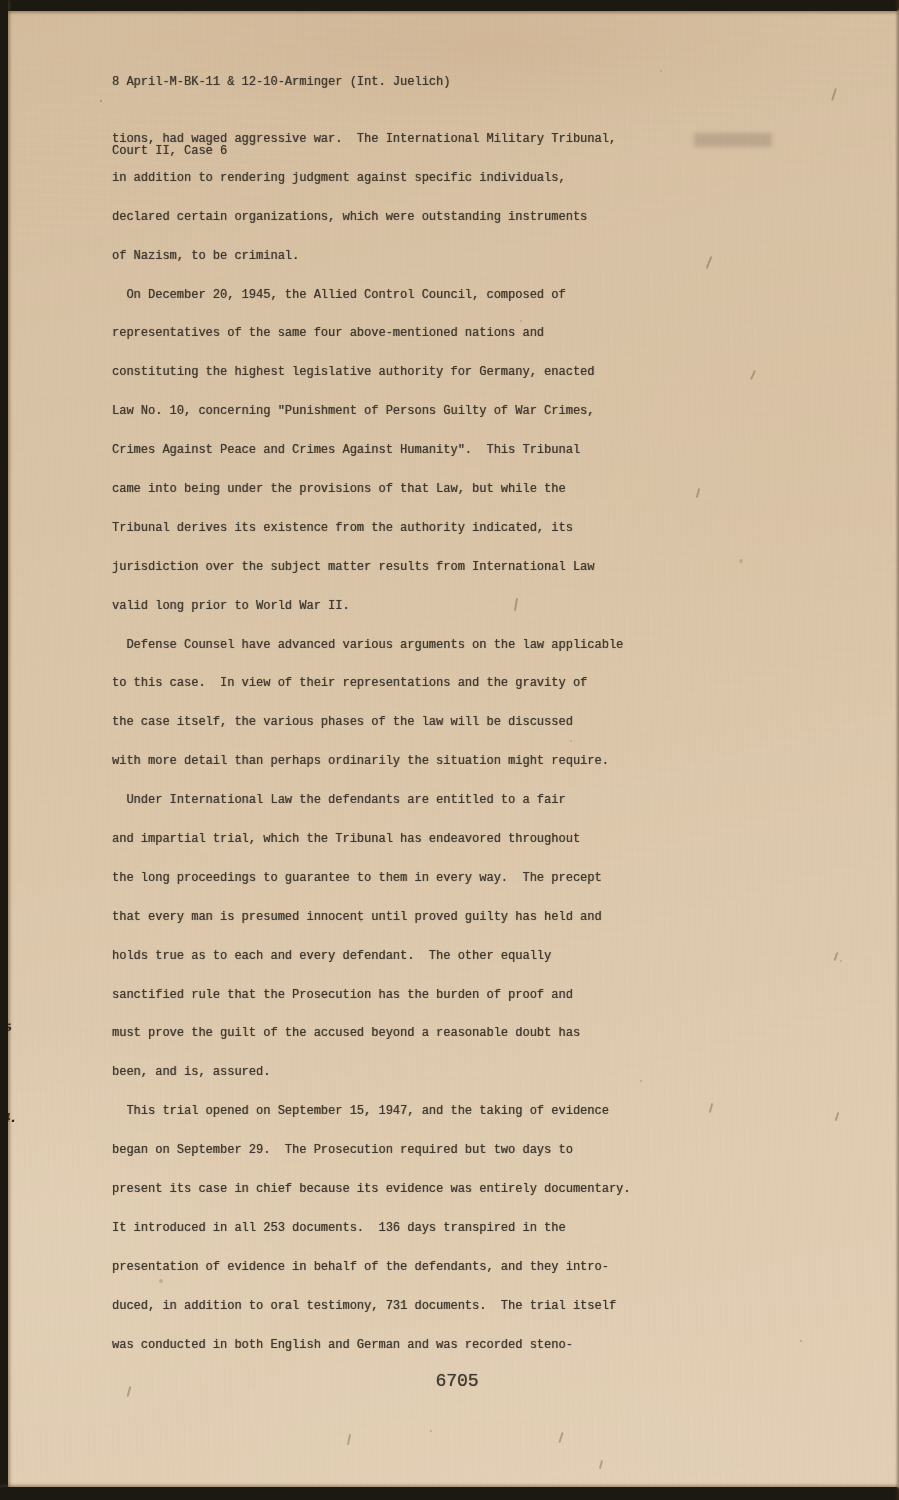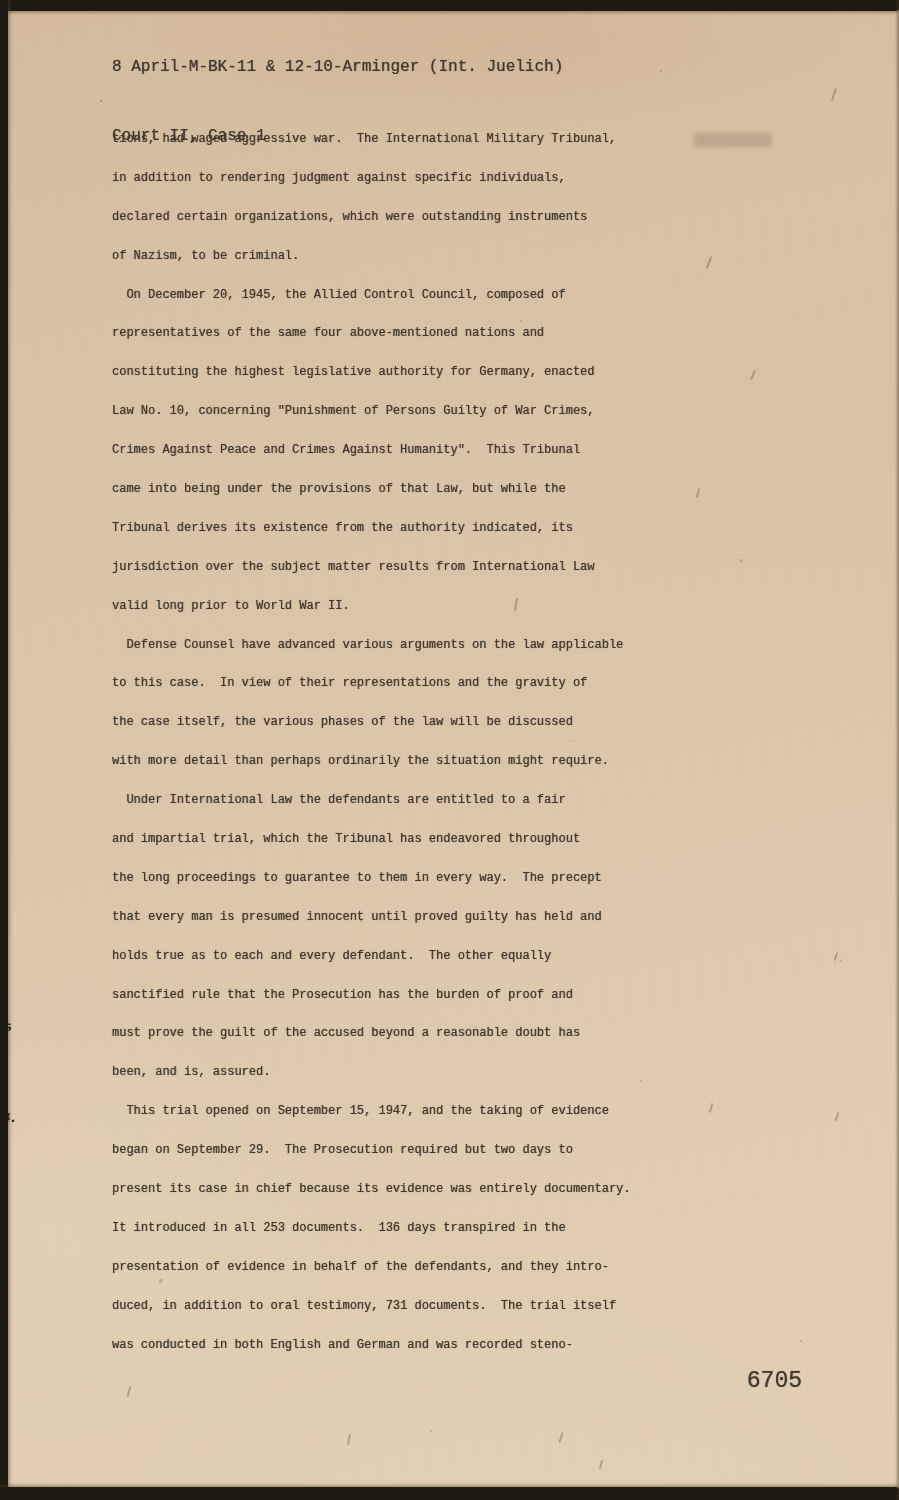--- a/index.html
+++ b/index.html
@@ -25,31 +25,31 @@
   .edge{position:absolute;background:#1b1911;}
   .edge.top{top:0;left:0;right:0;height:11px;border-radius:0 0 3px 3px;box-shadow:0 2px 3px rgba(95,72,46,0.45);}
   .edge.left{top:0;left:0;bottom:0;width:8px;box-shadow:2px 0 3px rgba(95,72,46,0.45);}
   .edge.bottom{bottom:0;left:0;right:0;height:13px;border-radius:3px 3px 0 0;box-shadow:0 -2px 3px rgba(95,72,46,0.45);}
   .edge.right{top:0;right:0;bottom:0;width:4px;background:linear-gradient(90deg,rgba(110,84,55,0) 0%,rgba(74,56,36,0.5) 100%);}
   .ink{
     color:#3f392f;
     text-shadow:0 0 1px rgba(63,55,44,0.55),0.6px 0.4px 0 rgba(63,55,44,0.28);
   }
   .header{
-    position:absolute;left:112px;top:10px;
-    font-size:16px;line-height:23px;white-space:pre;
+    position:absolute;left:112px;top:25px;
+    font-size:12px;line-height:23px;white-space:pre;
   }
   .docbody{
     position:absolute;left:112px;top:120px;width:730px;
     font-size:12px;line-height:38.9px;white-space:pre;
   }
   .docbody .line{height:38.9px;}
   .pagenum{
-    position:absolute;left:112px;top:1362px;width:690px;text-align:right;
-    font-size:23px;line-height:39px;white-space:pre;
+    position:absolute;left:112px;top:1362px;width:690px;text-align:center;
+    font-size:18px;line-height:39px;white-space:pre;
   }
   .smudge{position:absolute;left:694px;top:133px;width:78px;height:14px;background:rgba(62,50,38,0.18);filter:blur(2px);}
   .margin-mark{position:absolute;font:italic 700 13px "DejaVu Sans",sans-serif;color:#2e2a22;}
   .margin-mark.m1{left:4px;top:1019px;transform:rotate(-12deg);}
   .margin-mark.m2{left:2px;top:1110px;}
   .scratch{position:absolute;width:2px;height:13px;background:rgba(85,68,50,0.35);border-radius:1px;}
   .scratch.s1{left:833px;top:88px;transform:rotate(18deg);}
   .scratch.s2{left:708px;top:256px;transform:rotate(22deg);}
   .scratch.s3{left:752px;top:370px;transform:rotate(25deg);height:10px;}
   .scratch.s4{left:697px;top:488px;transform:rotate(15deg);height:10px;}
@@ -74,21 +74,21 @@
   }
 </style>
 </head>
 <body>
 
 <div class="page">
   <div class="texture"></div>
 
   <div class="header ink">
     <div>8 April-M-BK-11 &amp; 12-10-Arminger (Int. Juelich)</div>
-    <div>Court II, Case 1</div>
+    <div>Court II, Case 6</div>
   </div>
 
   <div class="docbody ink"><div class="line">tions, had waged aggressive war.  The International Military Tribunal,</div><div class="line">in addition to rendering judgment against specific individuals,</div><div class="line">declared certain organizations, which were outstanding instruments</div><div class="line">of Nazism, to be criminal.</div><div class="line">  On December 20, 1945, the Allied Control Council, composed of</div><div class="line">representatives of the same four above-mentioned nations and</div><div class="line">constituting the highest legislative authority for Germany, enacted</div><div class="line">Law No. 10, concerning "Punishment of Persons Guilty of War Crimes,</div><div class="line">Crimes Against Peace and Crimes Against Humanity".  This Tribunal</div><div class="line">came into being under the provisions of that Law, but while the</div><div class="line">Tribunal derives its existence from the authority indicated, its</div><div class="line">jurisdiction over the subject matter results from International Law</div><div class="line">valid long prior to World War II.</div><div class="line">  Defense Counsel have advanced various arguments on the law applicable</div><div class="line">to this case.  In view of their representations and the gravity of</div><div class="line">the case itself, the various phases of the law will be discussed</div><div class="line">with more detail than perhaps ordinarily the situation might require.</div><div class="line">  Under International Law the defendants are entitled to a fair</div><div class="line">and impartial trial, which the Tribunal has endeavored throughout</div><div class="line">the long proceedings to guarantee to them in every way.  The precept</div><div class="line">that every man is presumed innocent until proved guilty has held and</div><div class="line">holds true as to each and every defendant.  The other equally</div><div class="line">sanctified rule that the Prosecution has the burden of proof and</div><div class="line">must prove the guilt of the accused beyond a reasonable doubt has</div><div class="line">been, and is, assured.</div><div class="line">  This trial opened on September 15, 1947, and the taking of evidence</div><div class="line">began on September 29.  The Prosecution required but two days to</div><div class="line">present its case in chief because its evidence was entirely documentary.</div><div class="line">It introduced in all 253 documents.  136 days transpired in the</div><div class="line">presentation of evidence in behalf of the defendants, and they intro-</div><div class="line">duced, in addition to oral testimony, 731 documents.  The trial itself</div><div class="line">was conducted in both English and German and was recorded steno-</div></div>
 
   <div class="pagenum ink">6705</div>
 
   <div class="smudge"></div>
   <span class="margin-mark m1">s</span>
   <span class="margin-mark m2">4.</span>
 

